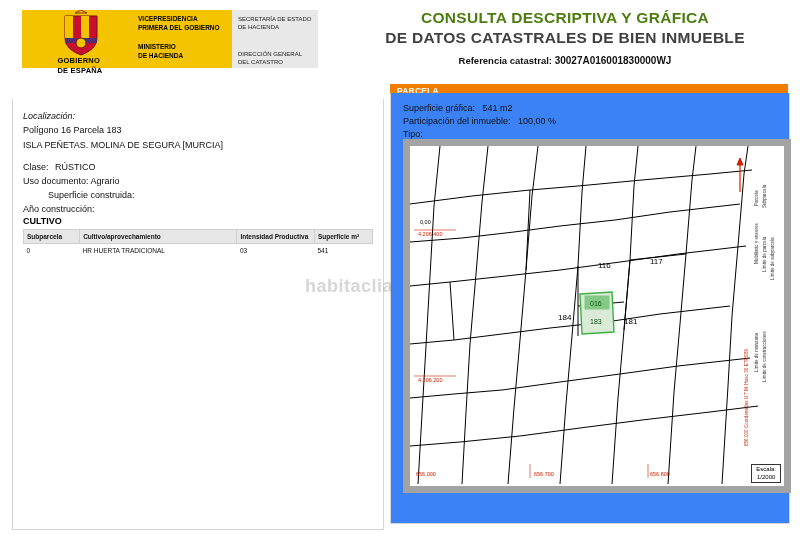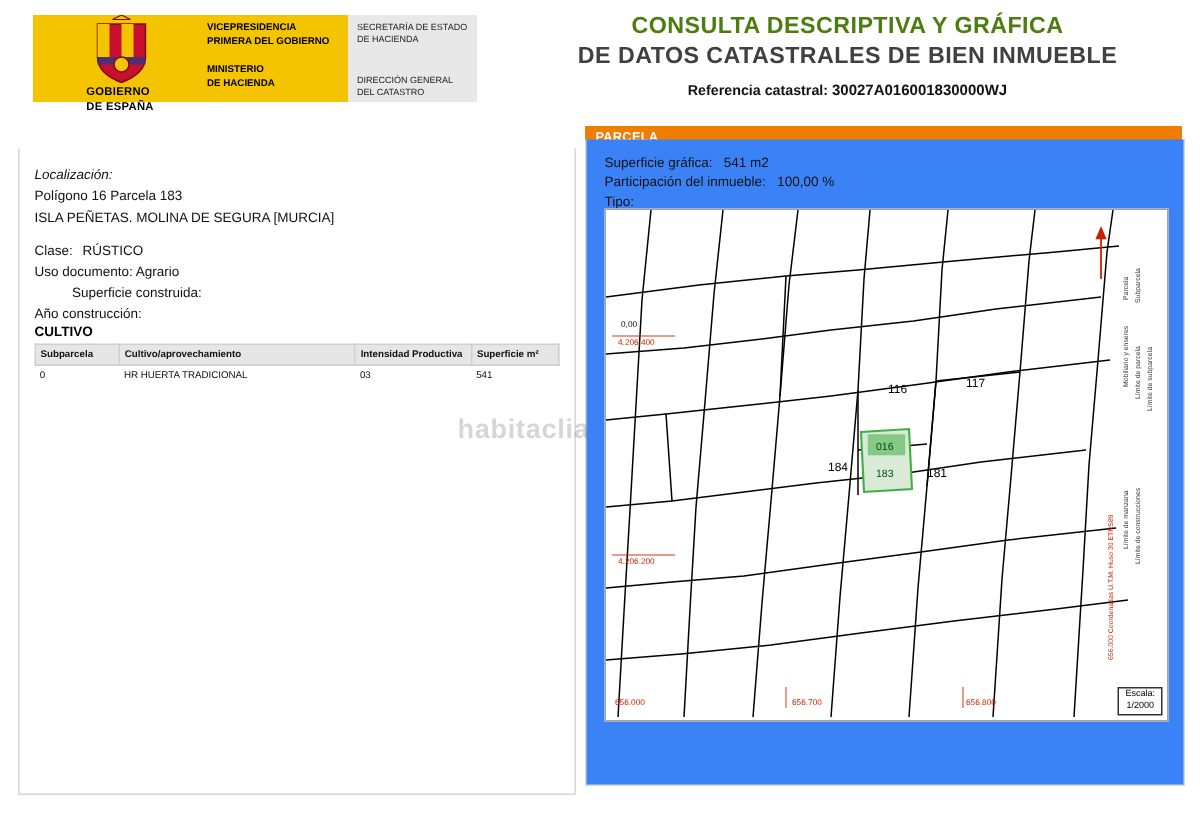--- a/index.html
+++ b/index.html
@@ -48,21 +48,21 @@
   .tbl td{padding:3px 3px;text-align:left;color:#111;border:none;}
   .tbl .c-sub{width:52px;}
   .tbl .c-cult{width:165px;}
   .tbl .c-int{width:78px;}
   .tbl .c-sup{width:55px;}
 
   
   .right{position:absolute;left:390px;top:93px;width:398px;height:430px;border:1px solid #d6d6d6;border-top:none;background:#3b82f6;}
   .rrow{position:absolute;left:12px;font-size:9px;color:#111;}
   .rrow .k{font-weight:normal;}
-  .map{position:absolute;left:12px;top:46px;width:374px;height:340px;border:1px solid #a3a3a3;background:#fff;overflow:hidden;}
+  .map{position:absolute;left:12px;top:46px;width:374px;height:340px;border:7px solid #a3a3a3;background:#fff;overflow:hidden;}
   .map svg{display:block;}
   .escala{position:absolute;right:3px;bottom:3px;border:1px solid #333;background:#fff;font-size:6px;line-height:7.5px;text-align:center;padding:1px 4px;}
   .foot{position:absolute;left:12px;top:400px;width:372px;font-size:8.5px;line-height:13px;color:#111;text-align:left;}
 
   .wm{position:absolute;left:305px;top:276px;font-size:18px;color:rgba(120,120,120,.30);font-weight:bold;letter-spacing:.5px;}
 </style>
 </head>
 <body>
 
 <div class="page">

